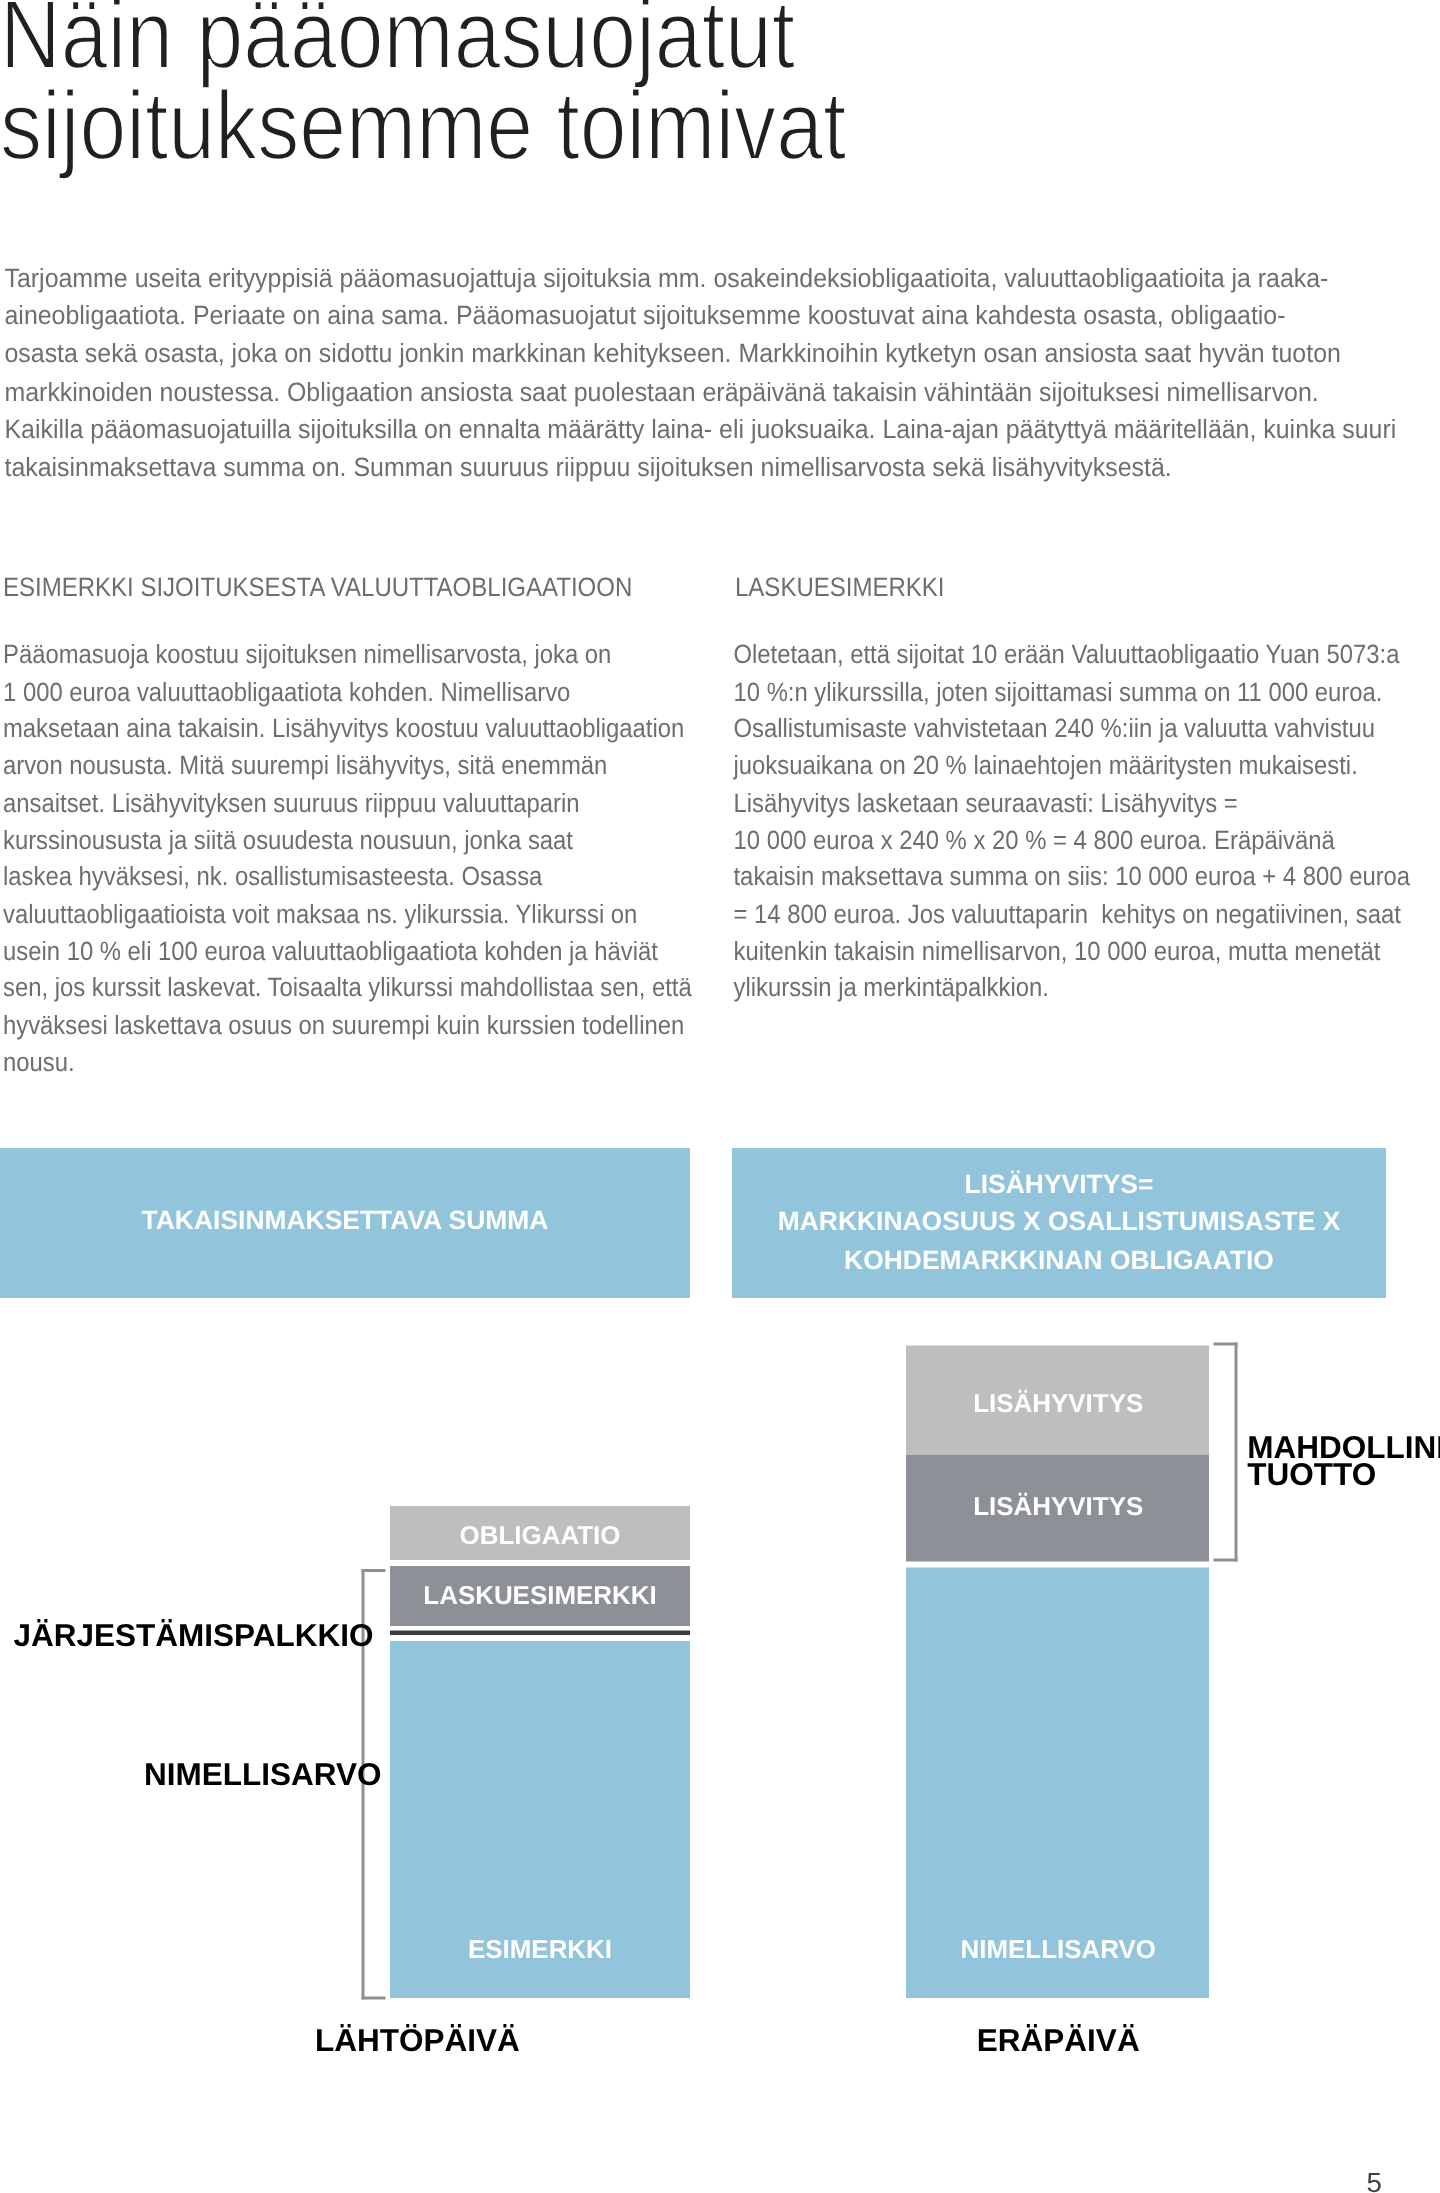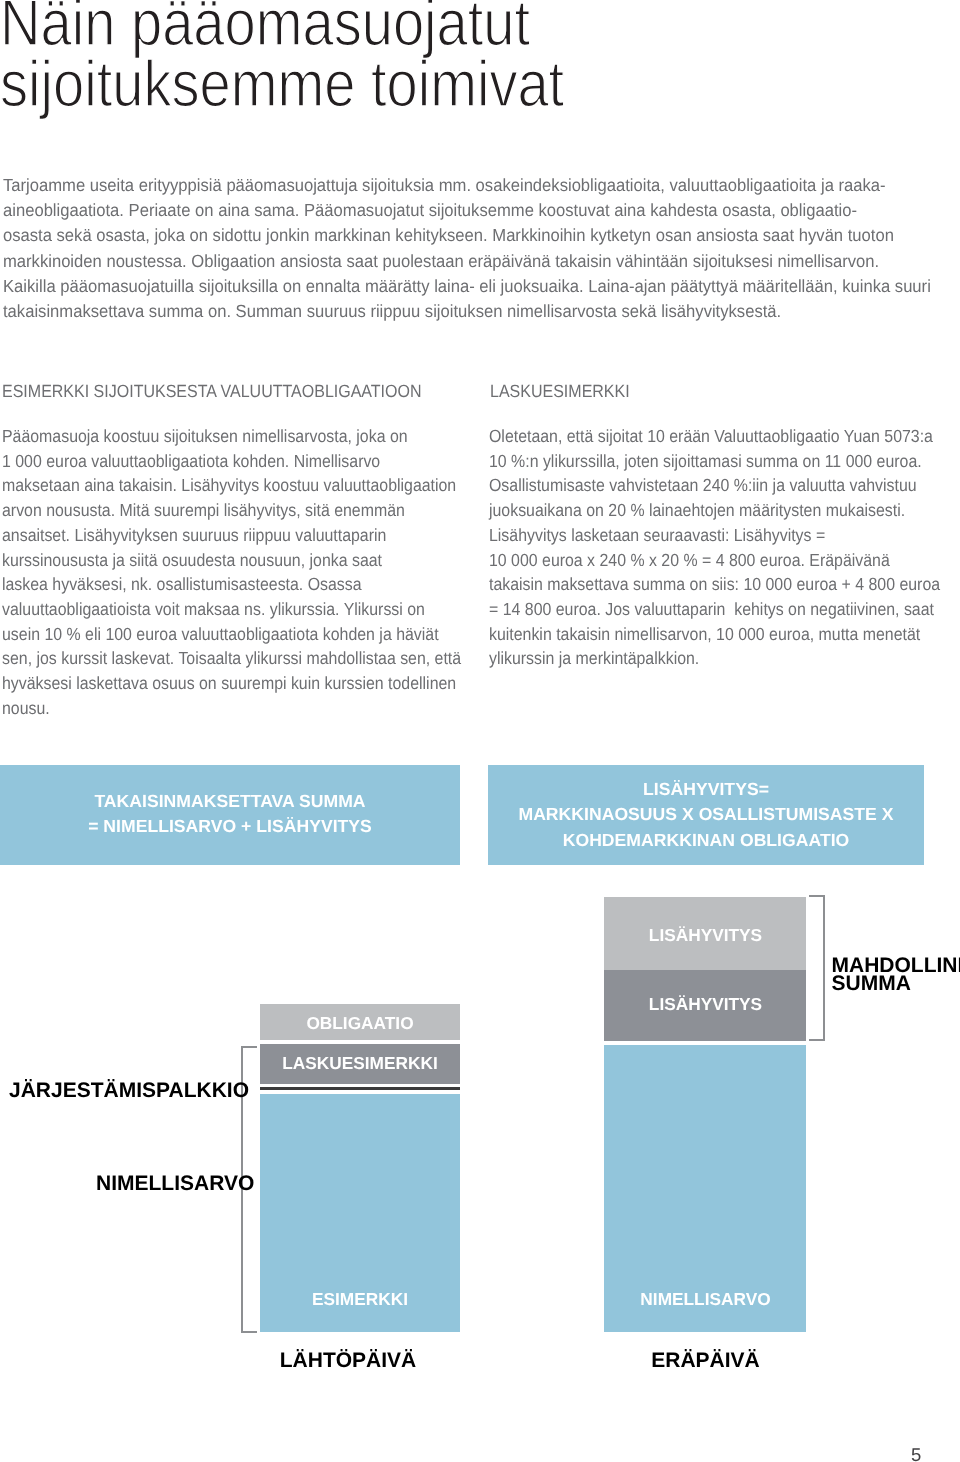--- a/index.html
+++ b/index.html
@@ -100,21 +100,20 @@
       <span class="tl">10 000 euroa x 240 % x 20 % = 4 800 euroa. Eräpäivänä</span>
       <span class="tl">takaisin maksettava summa on siis: 10 000 euroa + 4 800 euroa</span>
       <span class="tl">= 14 800 euroa. Jos valuuttaparin  kehitys on negatiivinen, saat</span>
       <span class="tl">kuitenkin takaisin nimellisarvon, 10 000 euroa, mutta menetät</span>
       <span class="tl">ylikurssin ja merkintäpalkkion.</span>
     </div>
 
   <div class="banner" id="banner1">
       <div class="inner" id="b1i">
         <span class="tl">TAKAISINMAKSETTAVA SUMMA</span>
-        <span class="tl">= NIMELLISARVO + LISÄHYVITYS</span>
       </div>
     </div>
   <div class="banner" id="banner2">
       <div class="inner" id="b2i">
         <span class="tl">LISÄHYVITYS=</span>
         <span class="tl">MARKKINAOSUUS X OSALLISTUMISASTE X</span>
         <span class="tl">KOHDEMARKKINAN OBLIGAATIO</span>
       </div>
     </div>
 
@@ -136,19 +135,19 @@
       <div class="bar" style="left: 604px; width: 202px; top: 1045px; height: 287px; background: rgb(146, 197, 219);"></div>
       <div class="barlbl" style="left: 210px; width: 300px; top: 1014.2px;">OBLIGAATIO</div>
       <div class="barlbl" style="left: 210px; width: 300px; top: 1054.1px;">LASKUESIMERKKI</div>
       <div class="barlbl" style="left: 210px; width: 300px; top: 1289.7px;">ESIMERKKI</div>
       <div class="barlbl" style="left: 555.5px; width: 300px; top: 925.6px;">LISÄHYVITYS</div>
       <div class="barlbl" style="left: 555.5px; width: 300px; top: 995.1px;">LISÄHYVITYS</div>
       <div class="barlbl" style="left: 555.5px; width: 300px; top: 1289.6px;">NIMELLISARVO</div>
       <div class="axlbl" style="left: 9px; top: 1082px;">JÄRJESTÄMISPALKKIO</div>
       <div class="axlbl" style="left: 96px; top: 1175px;">NIMELLISARVO</div>
       <div class="axlbl" style="left: 831.5px; top: 957px;">MAHDOLLINEN</div>
-      <div class="axlbl" style="left: 831.5px; top: 975px;">SUMMA</div>
-      <div class="axlbl" style="left: 198px; width: 300px; text-align: center; top: 1351.5px;">LÄHTÖPÄIVÄ</div>
+      <div class="axlbl" style="left: 831.5px; top: 975px;">TUOTTO</div>
+      <div class="axlbl" style="left: 210px; width: 300px; top: 1351.5px;">LÄHTÖPÄIVÄ</div>
       <div class="axlbl" style="left: 555.5px; width: 300px; text-align: center; top: 1351.5px;">ERÄPÄIVÄ</div>
     </div>
 
   <div id="pageno">5</div>
 </div>
 
 </body></html>

